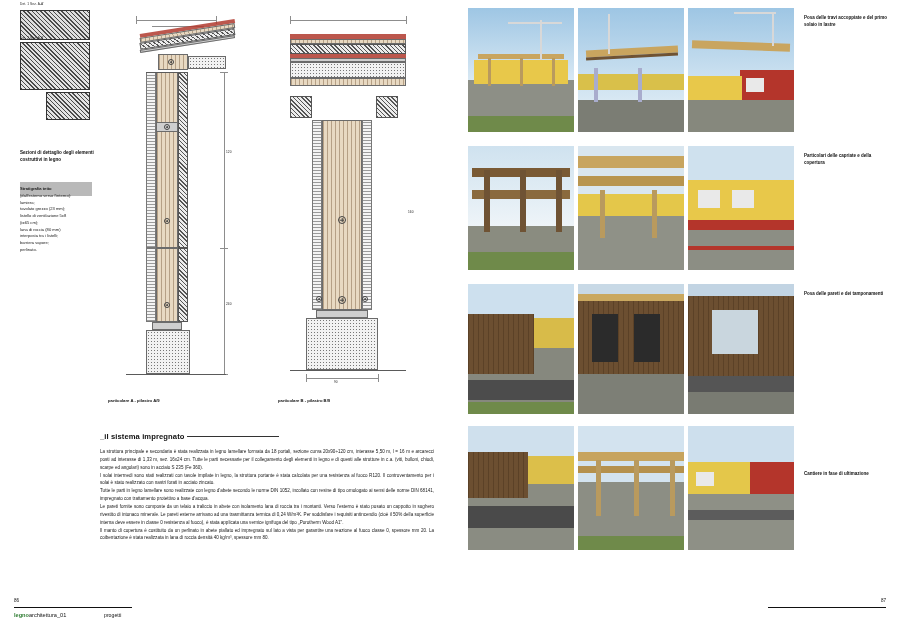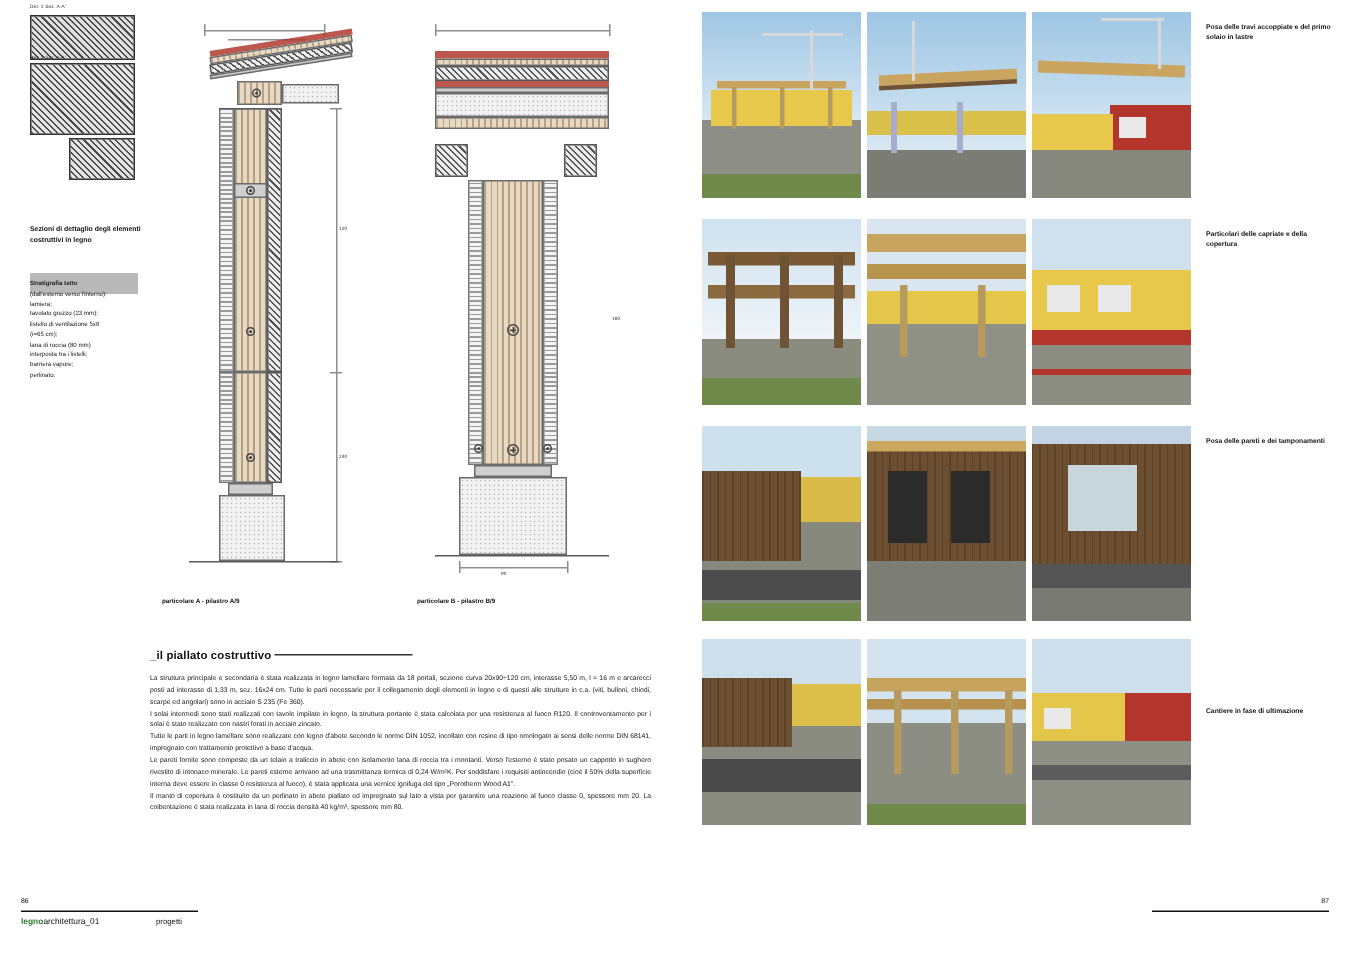--- a/index.html
+++ b/index.html
@@ -373,21 +373,21 @@
 
       <div class="ln-thin" style="left:30px; top:368px; width:72px; height:.5px;"></div>
       <div class="ln-thin" style="left:30px; top:364px; width:.5px; height:8px;"></div>
       <div class="ln-thin" style="left:102px; top:364px; width:.5px; height:8px;"></div>
       <div class="tiny-label" style="left:58px; top:370px;">90</div>
       <div class="tiny-label" style="left:132px; top:200px;">160</div>
     </div>
     <div class="dwg-caption" style="left:278px; top:398px;">particolare B - pilastro B/9</div>
 
     <div class="body-title">
-      <span>_il piallato costruttivo</span><span class="rule"></span>
+      <span>_il sistema impregnato</span><span class="rule"></span>
     </div>
     <div class="body-text">
       <p>La struttura principale e secondaria è stata realizzata in legno lamellare formata da 18 portali, sezione curva 20x90÷120 cm, interasse 5,50 m, l = 16 m e arcarecci posti ad interasse di 1,33 m, sez. 16x24 cm. Tutte le parti necessarie per il collegamento degli elementi in legno e di questi alle strutture in c.a. (viti, bulloni, chiodi, scarpe ed angolari) sono in acciaio S 235 (Fe 360).</p>
       <p>I solai intermedi sono stati realizzati con tavole impilate in legno, la struttura portante è stata calcolata per una resistenza al fuoco R120. Il controventamento per i solai è stato realizzato con nastri forati in acciaio zincato.</p>
       <p>Tutte le parti in legno lamellare sono realizzate con legno d'abete secondo le norme DIN 1052, incollato con resine di tipo omologato ai sensi delle norme DIN 68141, impregnato con trattamento protettivo a base d'acqua.</p>
       <p>Le pareti fornite sono composte da un telaio a traliccio in abete con isolamento lana di roccia tra i montanti. Verso l'esterno è stato posato un cappotto in sughero rivestito di intonaco minerale. Le pareti esterne arrivano ad una trasmittanza termica di 0,24 W/m²K. Per soddisfare i requisiti antincendio (cioè il 50% della superficie interna deve essere in classe 0 resistenza al fuoco), è stata applicata una vernice ignifuga del tipo „Porotherm Wood A1".</p>
       <p>Il manto di copertura è costituito da un perlinato in abete piallato ed impregnato sul lato a vista per garantire una reazione al fuoco classe 0, spessore mm 20. La coibentazione è stata realizzata in lana di roccia densità 40 kg/m³, spessore mm 80.</p>
     </div>
 
     <div class="folio-left">86</div>

